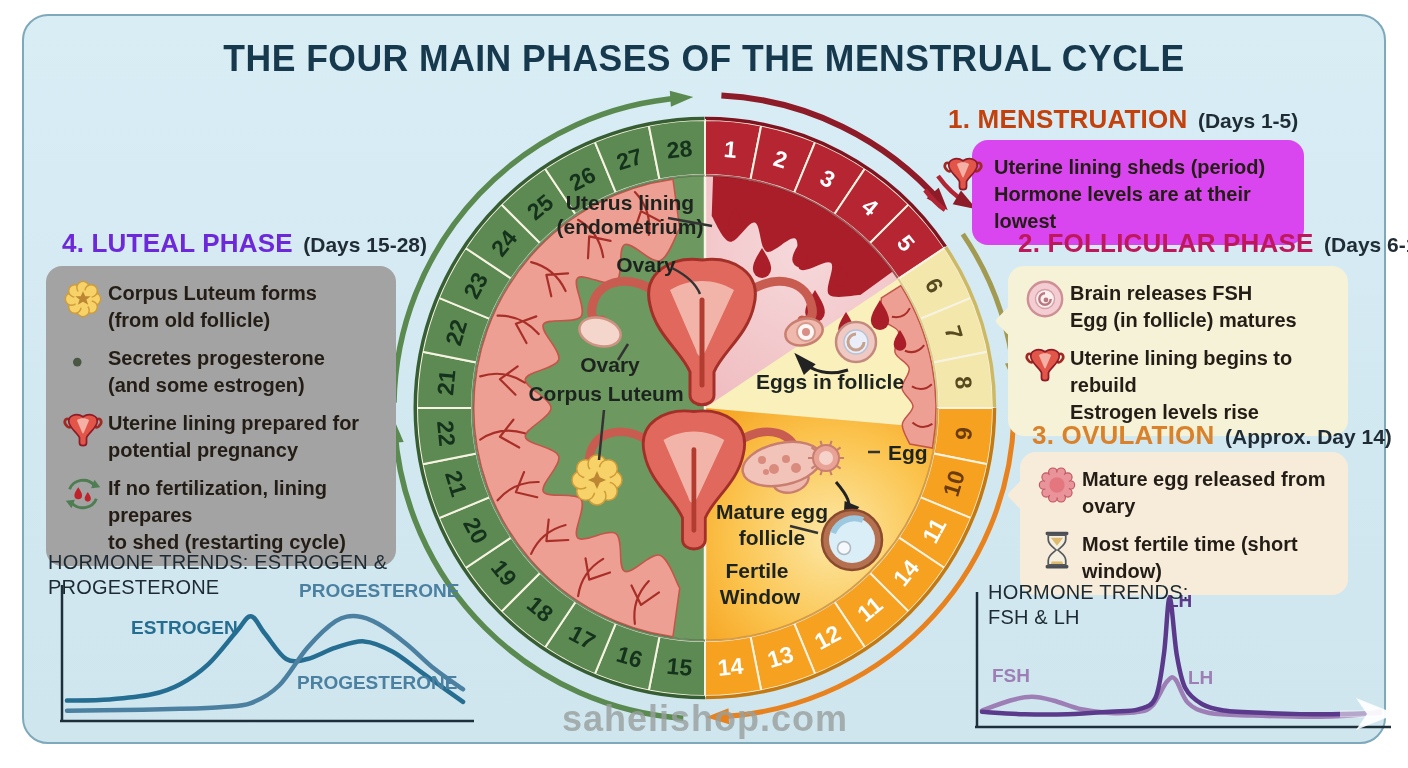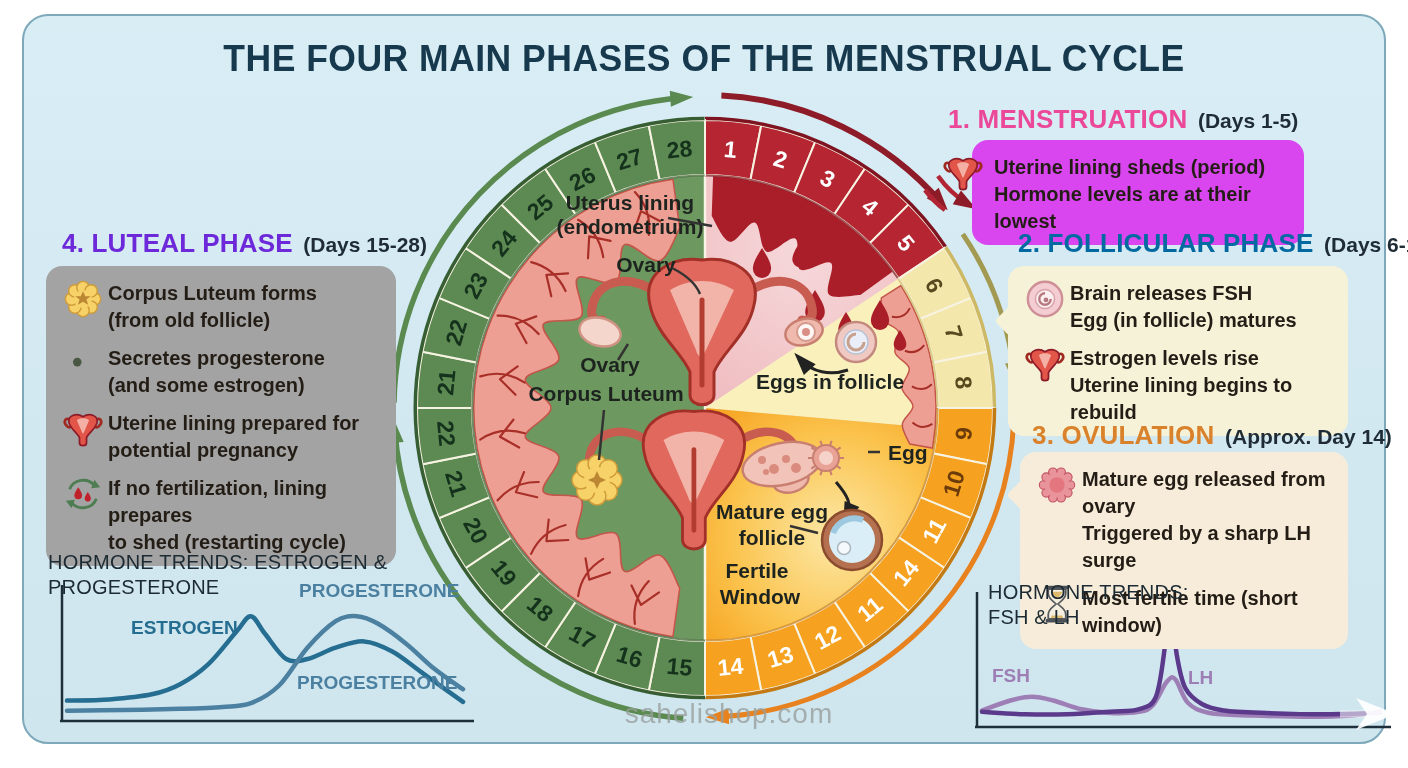--- a/index.html
+++ b/index.html
@@ -8,33 +8,33 @@
   .card { position:absolute; left:22px; top:14px; width:1364px; height:730px;
           background:linear-gradient(180deg,#d9edf5 0%,#d2e8f1 60%,#cfe6ef 100%);
           border:2.5px solid #7ea9ba; border-radius:26px; }
   .title { position:absolute; left:22px; top:38px; width:1364px; text-align:center;
            font-size:37px; font-weight:bold; color:#17394d; letter-spacing:.5px;
            transform:scaleX(.96); z-index:3; }
   svg.diagram { position:absolute; left:0; top:0; width:1408px; height:768px; z-index:1; }
   .phase-head { position:absolute; z-index:3; white-space:nowrap; }
   .phase-title { font-size:26px; font-weight:bold; letter-spacing:.2px; }
   .phase-days { font-size:21px; font-weight:600; color:#1f2c35; margin-left:6px; }
-  .hc0{color:#ec4899}.hc1{color:#0369a1}.hc2{color:#d9822b}.hc3{color:#6d28d9}
+  .hc0{color:#c2410c}.hc1{color:#be185d}.hc2{color:#d9822b}.hc3{color:#6d28d9}
   .phase-panel { position:absolute; z-index:2; border-radius:16px; padding:12px 14px 10px 16px; }
   .pb0{background:#d946ef}.pb1{background:#f5f2d8}.pb2{background:#f7ecd9}.pb3{background:#a3a3a3}
   .tail { position:absolute; width:22px; height:22px; background:inherit; transform:rotate(45deg); border-radius:4px; left:-9px; }
   .item-row { display:flex; align-items:flex-start; margin-bottom:9px; }
   .item-row:last-child { margin-bottom:0; }
   .item-icon { flex:0 0 46px; }
   .item-icon svg { width:42px; height:42px; display:block; }
   .item-text { font-size:20px; font-weight:600; color:#231d16; line-height:27px; padding-top:2px; }
   .p-menstruation .item-icon { margin-left:-46px; flex-basis:52px; }
   .chart-title { position:absolute; z-index:3; font-size:20px; font-weight:normal; color:#1c2a33; letter-spacing:.2px; line-height:25px; }
   .watermark { position:absolute; left:705px; top:698px; transform:translateX(-50%);
-               font-size:28px; font-weight:400; color:#9aa09e; opacity:.8; letter-spacing:1px; z-index:4;margin-left:24px; }
+               font-size:36px; font-weight:700; color:#9aa09e; opacity:.8; letter-spacing:1px; z-index:4; }
 </style>
 </head>
 <body>
 
 <div class="page">
   <div class="card"></div>
   <div class="title">THE FOUR MAIN PHASES OF THE MENSTRUAL CYCLE</div>
 
   <svg class="diagram" id="diagram" viewBox="0 0 1408 768">
       <defs>
@@ -323,22 +323,22 @@
         <div class="item-row">
           <span class="item-icon">
             <svg viewBox="0 0 48 48">
               <path d="M10,14 C3,9 1,17 6,21 C8,23 11,22 12,20" fill="none" stroke="#a02a22" stroke-width="3" stroke-linecap="round"></path>
               <path d="M38,14 C45,9 47,17 42,21 C40,23 37,22 36,20" fill="none" stroke="#a02a22" stroke-width="3" stroke-linecap="round"></path>
               <path d="M24,10 C16,5 6,9 8,17 C10,24 18,29 20,34 L20,40 C20,44 28,44 28,40 L28,34 C30,29 38,24 40,17 C42,9 32,5 24,10 Z" fill="#e25549" stroke="#8e1b28" stroke-width="2"></path>
               <path d="M17,14 C21,11 27,11 31,14 L25,28 C24.5,29.5 23.5,29.5 23,28 Z" fill="#f4b0a4"></path>
             </svg>
           </span>
           <div class="item-text">
+            <div>Uterine lining begins to rebuild</div>
             <div>Estrogen levels rise</div>
-            <div>Uterine lining begins to rebuild</div>
           </div>
         </div>
       </div>
   </div>
 
   <div class="phase-head" style="left:1032px;top:420px">
     <span class="phase-title hc2"><span>3.</span>
     <span>OVULATION</span></span>
     <span class="phase-days">(Approx. Day 14)</span>
   </div>
@@ -359,21 +359,20 @@
                 <circle cx="17.7" cy="8.7" r="4.5"></circle>
                 <circle cx="26.3" cy="8.7" r="4.5"></circle>
                 <circle cx="33.3" cy="13.8" r="4.5"></circle>
               </g>
               <circle cx="22" cy="22" r="13" fill="#e9939b"></circle>
               <circle cx="22" cy="22" r="8" fill="#e4767f"></circle>
             </svg>
           </span>
           <div class="item-text">
             <div>Mature egg released from ovary</div>
-            <div>Triggered by a sharp LH surge</div>
           </div>
         </div>
         <div class="item-row">
           <span class="item-icon">
             <svg viewBox="0 0 40 48">
               <rect x="7" y="3" width="26" height="4" rx="1.5" fill="#4a4f55"></rect>
               <rect x="7" y="41" width="26" height="4" rx="1.5" fill="#4a4f55"></rect>
               <path d="M10,7 L30,7 L30,12 C30,18 24,21 21,24 C24,27 30,30 30,36 L30,41 L10,41 L10,36 C10,30 16,27 19,24 C16,21 10,18 10,12 Z" fill="#f5efdf" stroke="#55595e" stroke-width="2"></path>
               <path d="M13,10 L27,10 L20,19 Z" fill="#ddba6e"></path>
               <path d="M14,37 L26,37 L27,40 L13,40 Z" fill="#ddba6e"></path>

